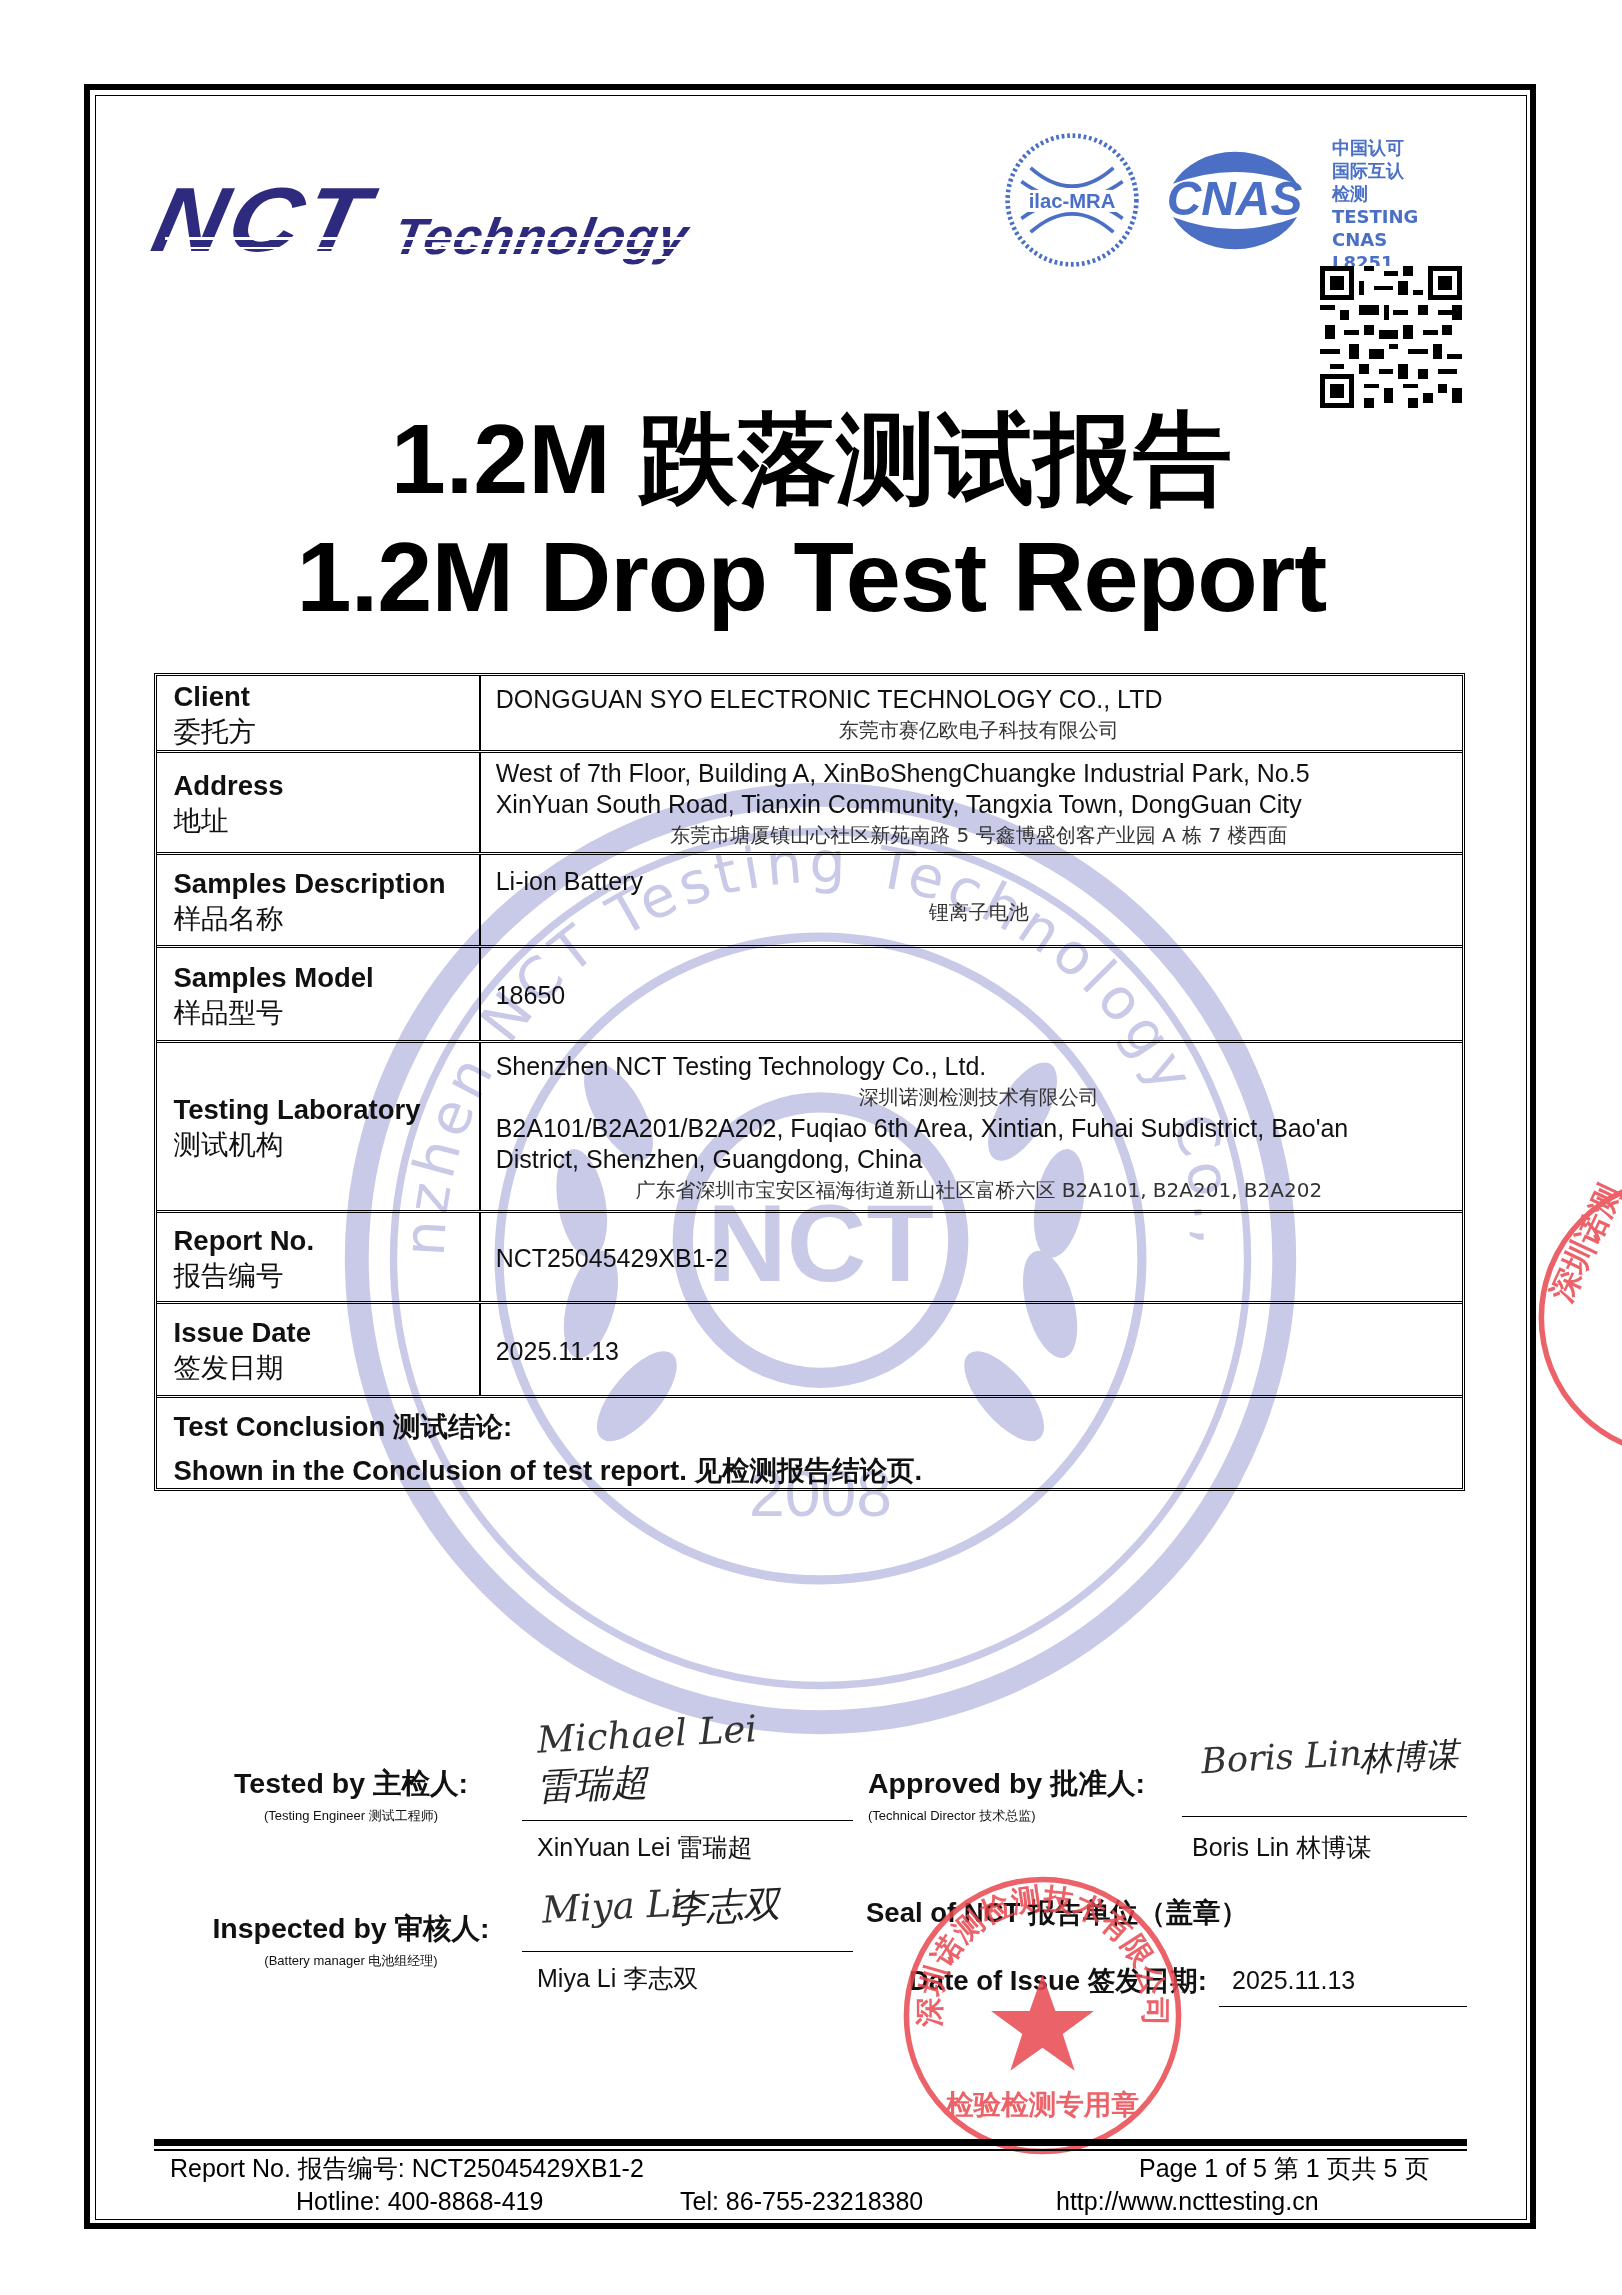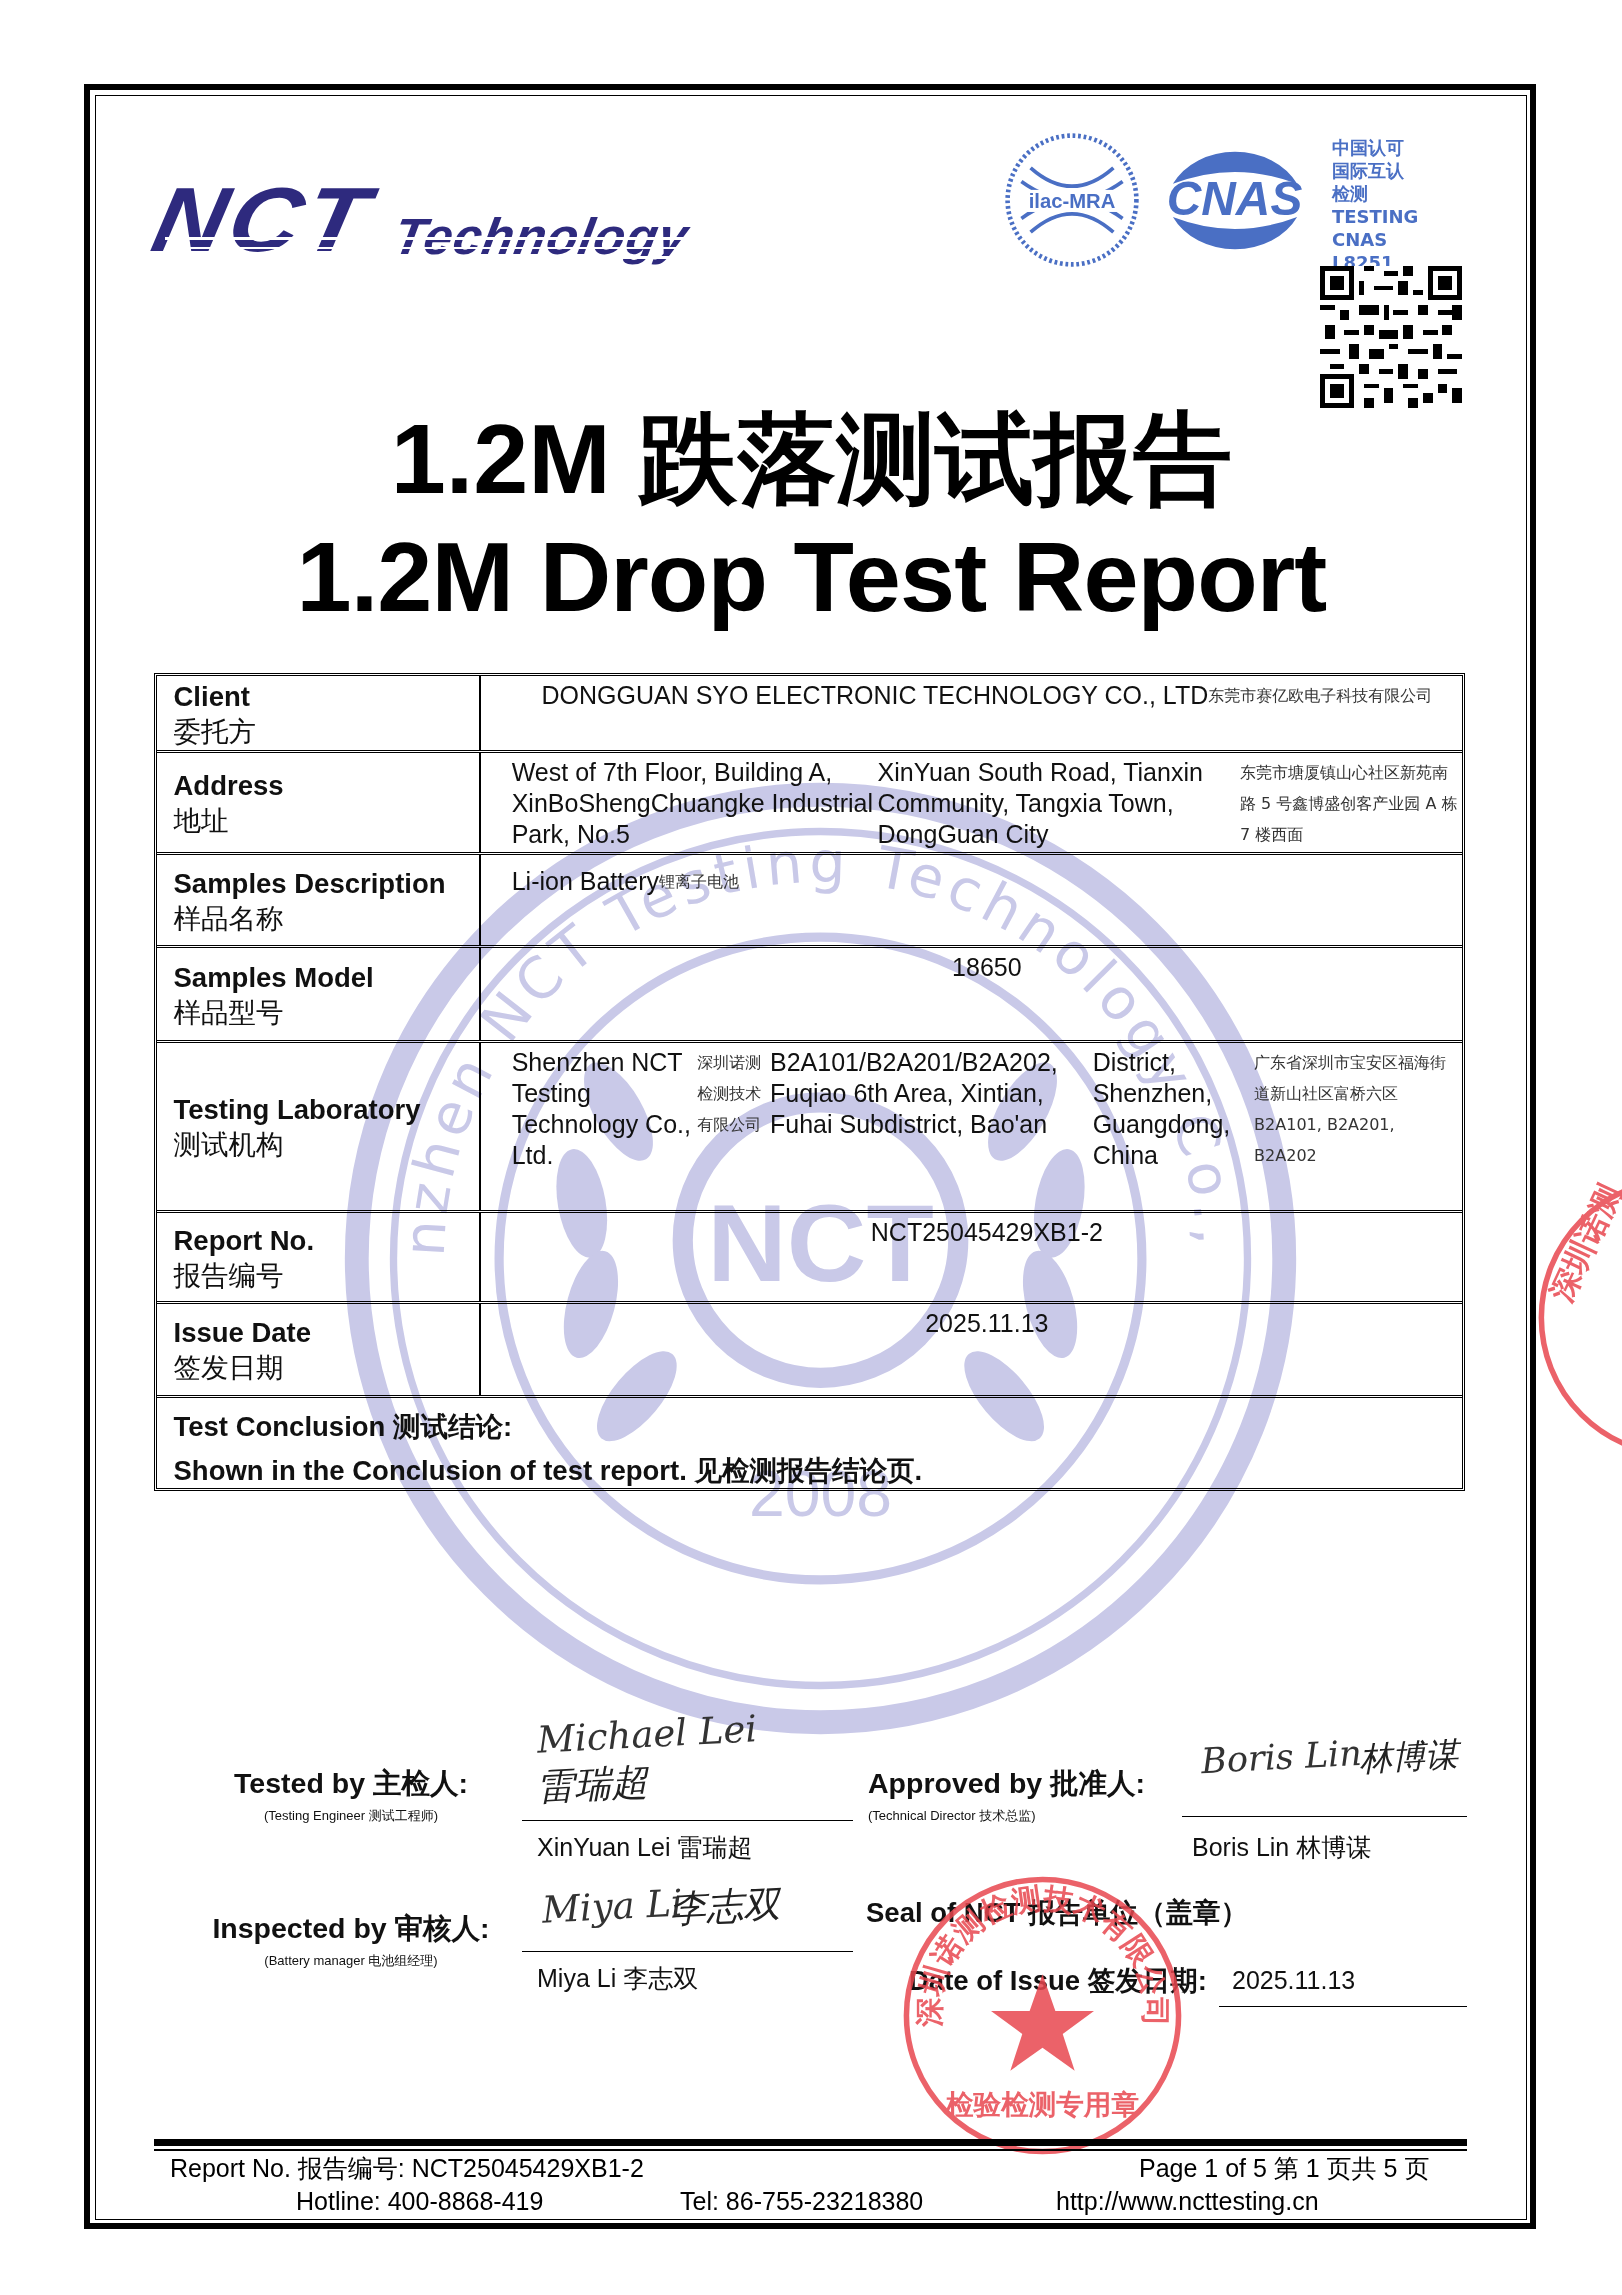--- a/index.html
+++ b/index.html
@@ -42,25 +42,25 @@
               font-weight: 700; line-height: 110px; color: #000; letter-spacing: -0.9px; }
 
   
   .info-table { left: 154px; top: 673px; width: 1311px; border: 3.7px double #000;
                 box-sizing: border-box; }
   .row { display: flex; border-bottom: 3.7px double #000; box-sizing: border-box; }
   .row:last-child { border-bottom: none; }
   .cell-label { width: 324px; padding: 3.7px 0 0 16.5px; box-sizing: border-box;
                 border-right: 2.8px solid #000; display: flex; flex-direction: column; justify-content: center; }
   .cell-value { flex: 1; padding: 3.7px 0 0 14.7px; box-sizing: border-box;
-                display: flex; justify-content: center; margin-left: 16px; }
+                display: flex; flex-direction: column; justify-content: center; }
   .lbl-en { font-weight: 700; font-size: 27.5px; line-height: 33px; }
   .lbl-cn { font-size: 27.5px; line-height: 37px; font-family: "DejaVu Sans", sans-serif; }
   .val { font-size: 25px; line-height: 31px; }
-  .val-cn { font-size: 16px; line-height: 31px; color: #333; font-family: "DejaVu Sans", sans-serif; }
+  .val-cn { font-size: 20px; line-height: 31px; color: #333; font-family: "DejaVu Sans", sans-serif; text-align: center; }
   .conclusion { padding: 7.3px 16.5px; display: block; }
   .conc-line { font-weight: 700; font-size: 27.5px; line-height: 44px; }
 
   
   .sig-label { text-align: center; }
   .sig-main { font-weight: 700; font-size: 28.5px; line-height: 37px; }
   .sig-sub { font-weight: 400; font-size: 13px; line-height: 27.5px; }
   .sig-line { border-top: 1.8px solid #000; height: 0; }
   .printed { font-size: 25px; line-height: 31px; }
   .handwriting { font-family: "DejaVu Serif", serif; font-style: italic; color: #333;

